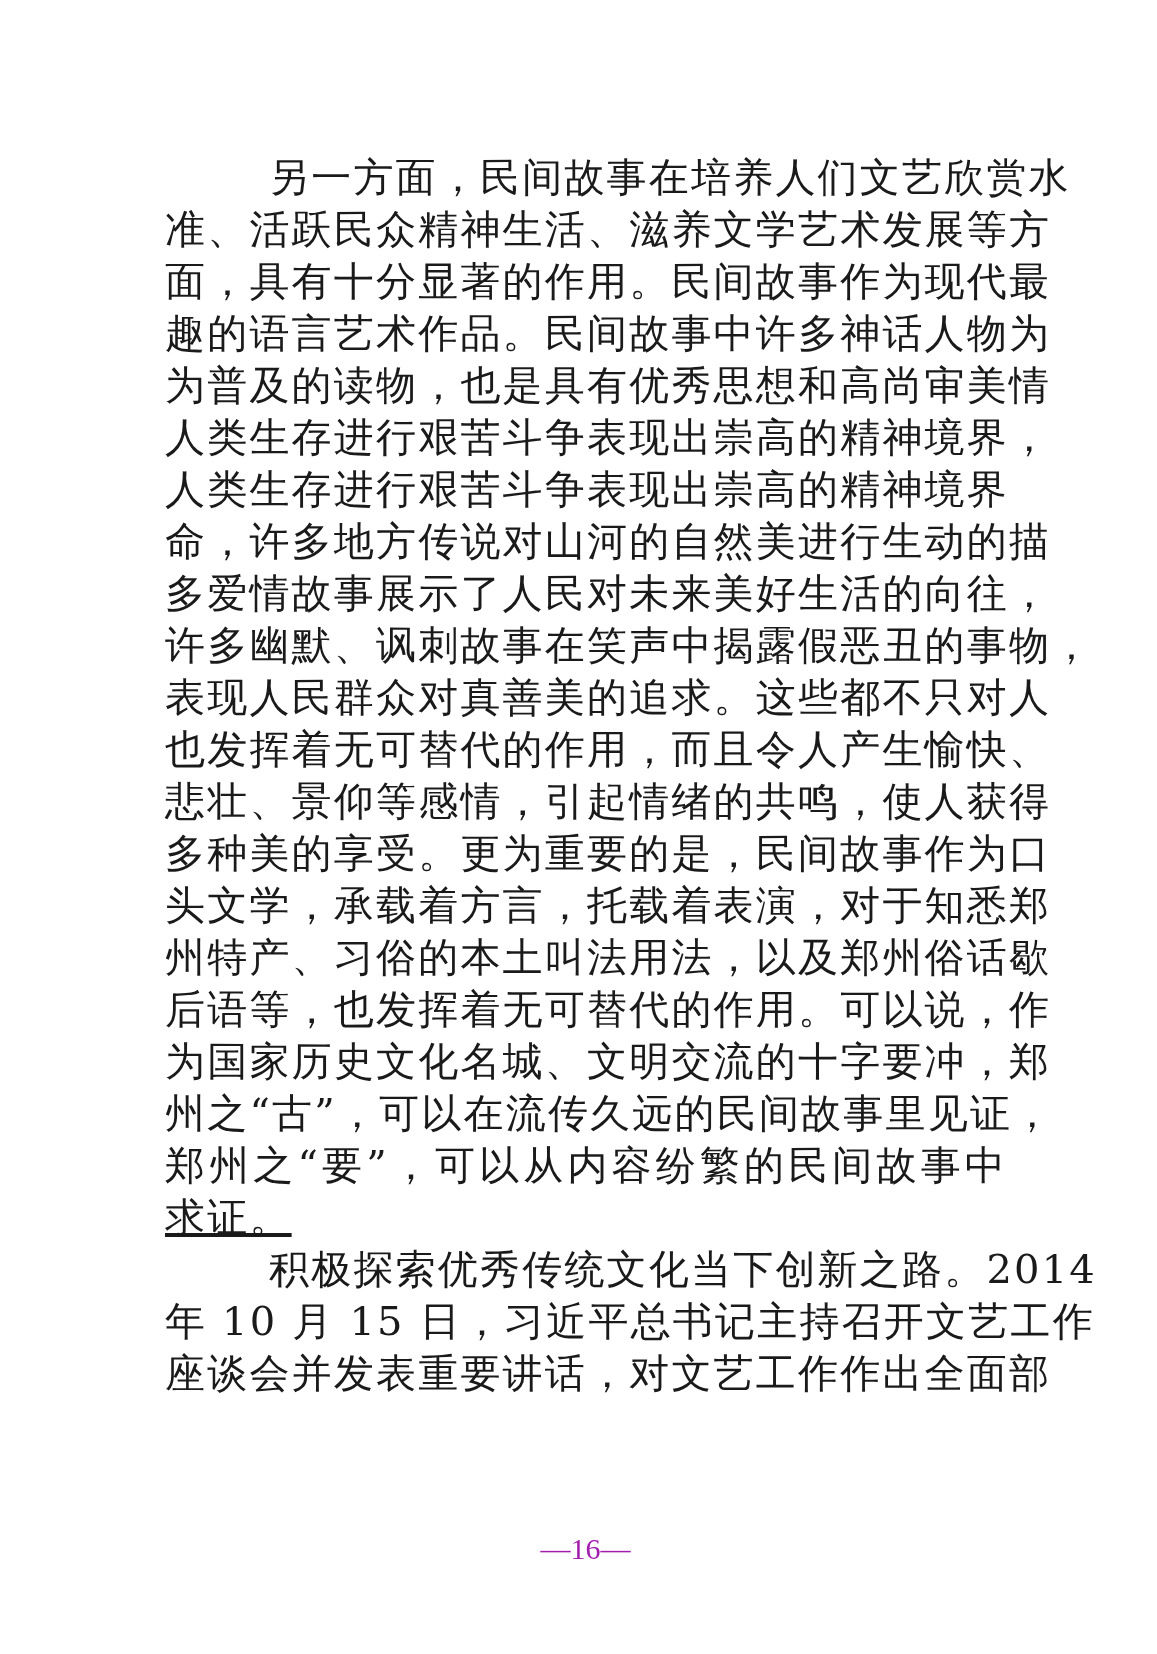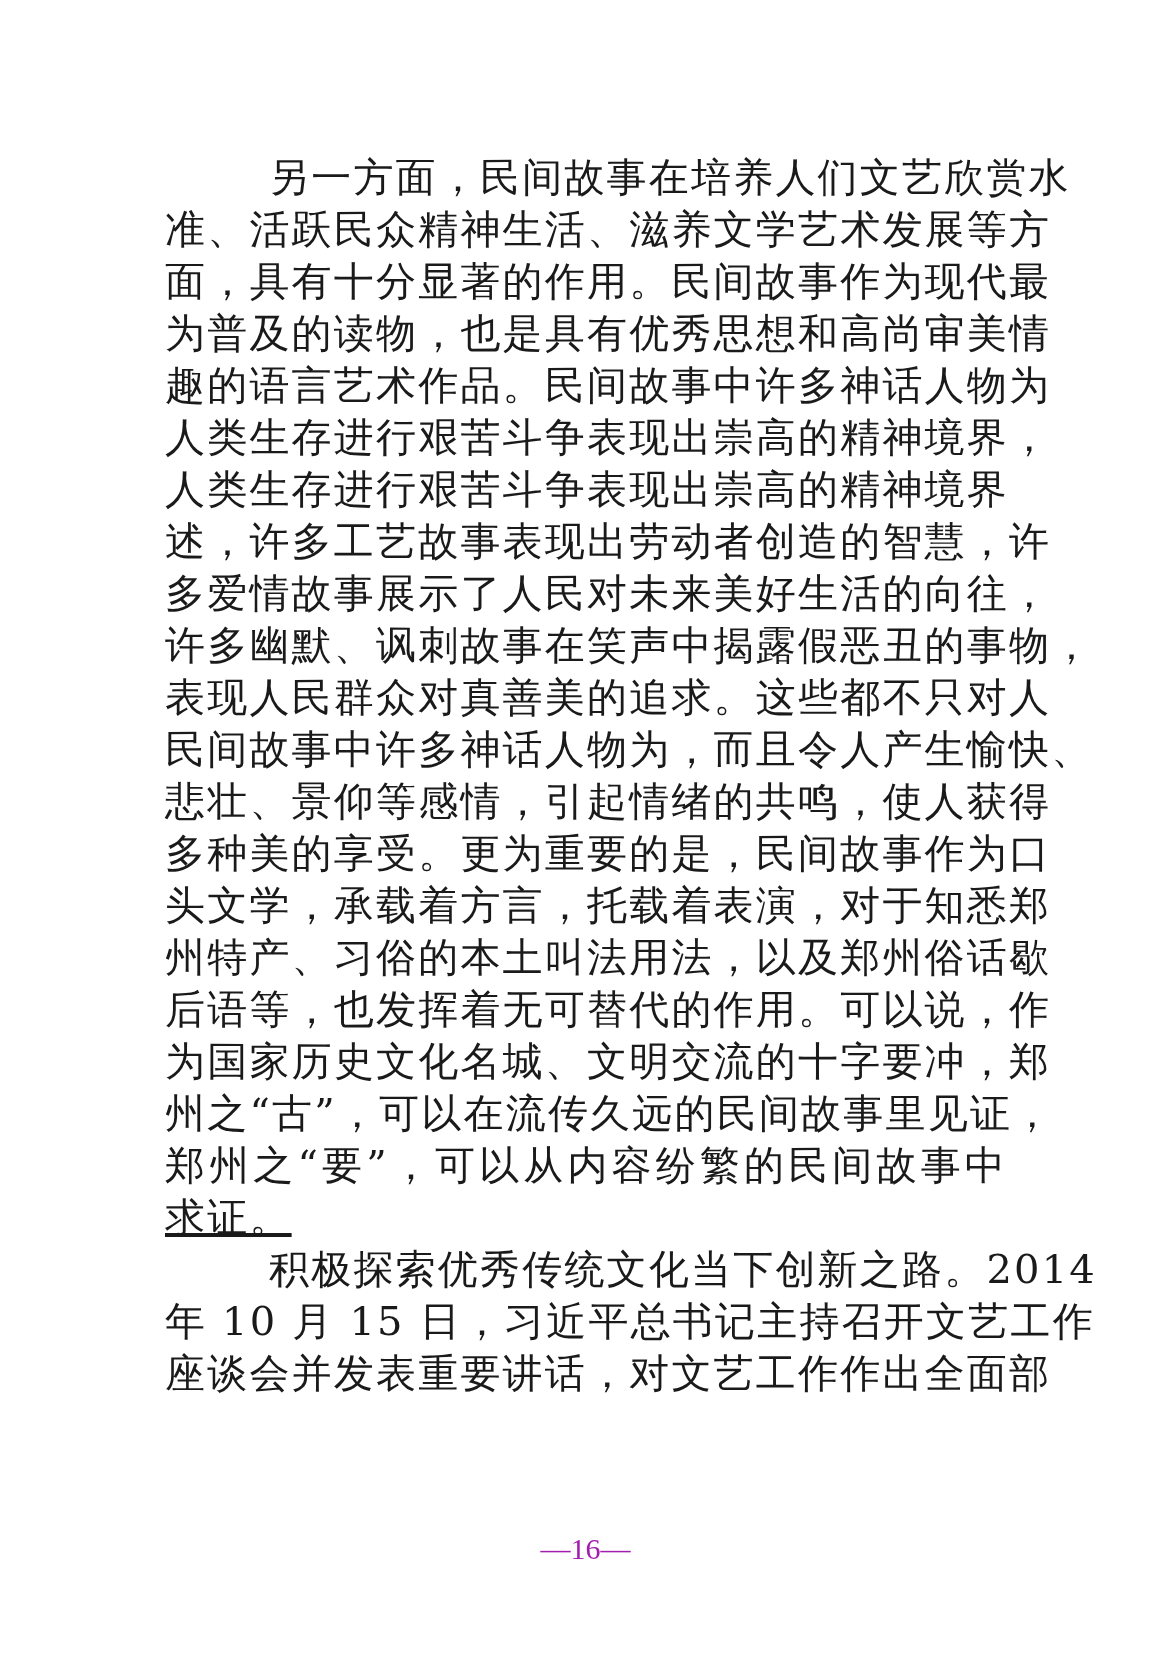--- a/index.html
+++ b/index.html
@@ -60,29 +60,29 @@
     }
   </style>
 </head>
 <body>
 
 <div class="page">
   <div class="text-block">
     <div class="line indent">另一方面，民间故事在培养人们文艺欣赏水</div>
     <div class="line">准、活跃民众精神生活、滋养文学艺术发展等方</div>
     <div class="line">面，具有十分显著的作用。民间故事作为现代最</div>
+    <div class="line">趣的语言艺术作品。民间故事中许多神话人物为</div>
     <div class="line">为普及的读物，也是具有优秀思想和高尚审美情</div>
-    <div class="line">趣的语言艺术作品。民间故事中许多神话人物为</div>
     <div class="line">人类生存进行艰苦斗争表现出崇高的精神境界，</div>
     <div class="line">人类生存进行艰苦斗争表现出崇高的精神境界</div>
-    <div class="line">述，许多工艺故事表现出劳动者创造的智慧，许</div>
+    <div class="line">命，许多地方传说对山河的自然美进行生动的描</div>
     <div class="line">多爱情故事展示了人民对未来美好生活的向往，</div>
     <div class="line">许多幽默、讽刺故事在笑声中揭露假恶丑的事物，</div>
     <div class="line">表现人民群众对真善美的追求。这些都不只对人</div>
-    <div class="line">民间故事中许多神话人物为，而且令人产生愉快、</div>
+    <div class="line">也发挥着无可替代的作用，而且令人产生愉快、</div>
     <div class="line">悲壮、景仰等感情，引起情绪的共鸣，使人获得</div>
     <div class="line">多种美的享受。更为重要的是，民间故事作为口</div>
     <div class="line">头文学，承载着方言，托载着表演，对于知悉郑</div>
     <div class="line">州特产、习俗的本土叫法用法，以及郑州俗话歇</div>
     <div class="line">后语等，也发挥着无可替代的作用。可以说，作</div>
     <div class="line">为国家历史文化名城、文明交流的十字要冲，郑</div>
     <div class="line">州之“古”，可以在流传久远的民间故事里见证，</div>
     <div class="line">郑州之“要”，可以从内容纷繁的民间故事中</div>
     <div class="line last">求证。</div>
     <div class="line indent heading">积极探索优秀传统文化当下创新之路。2014</div>

